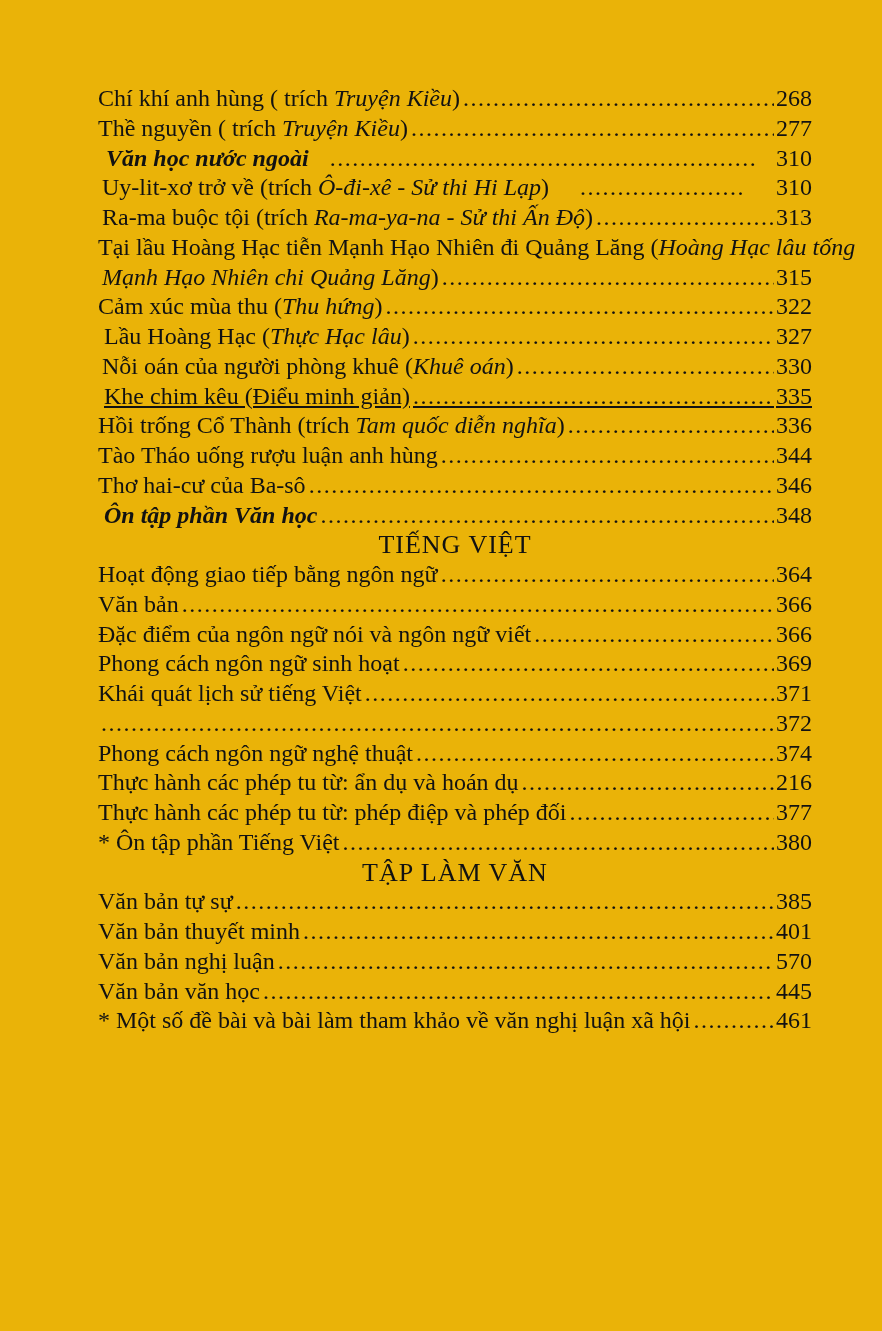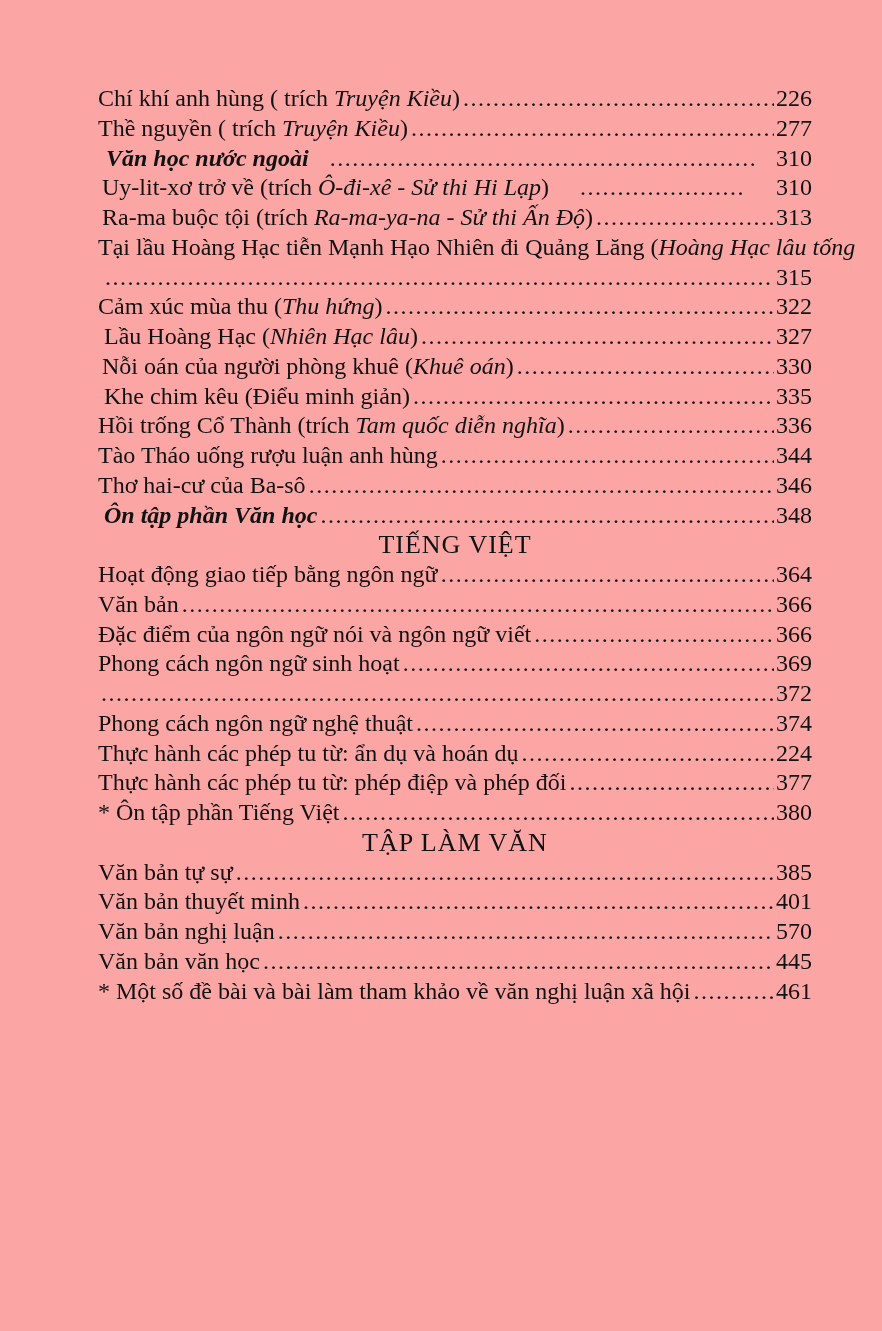--- a/index.html
+++ b/index.html
@@ -12,21 +12,21 @@
     height: 1331px;
     font-family: "Liberation Serif", serif;
     color: #121212;
     overflow: hidden;
   }
   .page {
     box-sizing: border-box;
     width: 882px;
     height: 1331px;
     padding: 84px 70px 0 98px;
-    background: #fca5a5;
+    background: #eab308;
   }
   .row {
     display: flex;
     align-items: baseline;
     height: 29.75px;
     line-height: 29.75px;
     font-size: 24px;
     white-space: pre;
   }
   .row.heading {
@@ -54,43 +54,44 @@
   }
   .pagenum {
     flex: 0 0 auto;
     text-align: right;
   }
 </style>
 </head>
 <body>
 
 <div class="page">
-    <div class="row entry"><span class="title"><span class="seg seg-normal">Chí khí anh hùng ( trích </span><span class="seg seg-italic">Truyện Kiều</span><span class="seg seg-normal">)</span></span><span class="leader"></span><span class="pagenum">226</span></div>
+    <div class="row entry"><span class="title"><span class="seg seg-normal">Chí khí anh hùng ( trích </span><span class="seg seg-italic">Truyện Kiều</span><span class="seg seg-normal">)</span></span><span class="leader"></span><span class="pagenum">268</span></div>
     <div class="row entry"><span class="title"><span class="seg seg-normal">Thề nguyền ( trích </span><span class="seg seg-italic">Truyện Kiều</span><span class="seg seg-normal">)</span></span><span class="leader"></span><span class="pagenum">277</span></div>
     <div class="row entry" style="padding-left: 8px; gap: 18px;"><span class="title"><span class="seg seg-bolditalic">Văn học nước ngoài</span></span><span class="leader"></span><span class="pagenum">310</span></div>
     <div class="row entry" style="padding-left: 4px; gap: 28px;"><span class="title"><span class="seg seg-normal">Uy-lit-xơ trở về (trích </span><span class="seg seg-italic">Ô-đi-xê - Sử thi Hi Lạp</span><span class="seg seg-normal">)</span></span><span class="leader"></span><span class="pagenum">310</span></div>
     <div class="row entry" style="padding-left: 4px;"><span class="title"><span class="seg seg-normal">Ra-ma buộc tội (trích </span><span class="seg seg-italic">Ra-ma-ya-na - Sử thi Ấn Độ</span><span class="seg seg-normal">)</span></span><span class="leader"></span><span class="pagenum">313</span></div>
     <div class="row entry"><span class="title"><span class="seg seg-normal">Tại lầu Hoàng Hạc tiễn Mạnh Hạo Nhiên đi Quảng Lăng (</span><span class="seg seg-italic">Hoàng Hạc lâu tống</span></span></div>
-    <div class="row entry" style="padding-left: 4px;"><span class="leader"></span><span class="pagenum">315</span></div>
+    <div class="row entry" style="padding-left: 4px;"><span class="title"><span class="seg seg-italic">Mạnh Hạo Nhiên chi Quảng Lăng</span><span class="seg seg-normal">)</span></span><span class="leader"></span><span class="pagenum">315</span></div>
     <div class="row entry"><span class="title"><span class="seg seg-normal">Cảm xúc mùa thu (</span><span class="seg seg-italic">Thu hứng</span><span class="seg seg-normal">)</span></span><span class="leader"></span><span class="pagenum">322</span></div>
-    <div class="row entry" style="padding-left: 6px;"><span class="title"><span class="seg seg-normal">Lầu Hoàng Hạc (</span><span class="seg seg-italic">Nhiên Hạc lâu</span><span class="seg seg-normal">)</span></span><span class="leader"></span><span class="pagenum">327</span></div>
+    <div class="row entry" style="padding-left: 6px;"><span class="title"><span class="seg seg-normal">Lầu Hoàng Hạc (</span><span class="seg seg-italic">Thực Hạc lâu</span><span class="seg seg-normal">)</span></span><span class="leader"></span><span class="pagenum">327</span></div>
     <div class="row entry" style="padding-left: 4px; justify-content: flex-end;"><span class="title"><span class="seg seg-normal">Nỗi oán của người phòng khuê (</span><span class="seg seg-italic">Khuê oán</span><span class="seg seg-normal">)</span></span><span class="leader"></span><span class="pagenum">330</span></div>
-    <div class="row entry" style="padding-left: 6px;"><span class="title"><span class="seg seg-normal">Khe chim kêu (Điểu minh giản)</span></span><span class="leader"></span><span class="pagenum">335</span></div>
+    <div class="row entry" style="padding-left: 6px; text-decoration: underline;"><span class="title"><span class="seg seg-normal">Khe chim kêu (Điểu minh giản)</span></span><span class="leader"></span><span class="pagenum">335</span></div>
     <div class="row entry"><span class="title"><span class="seg seg-normal">Hồi trống Cổ Thành (trích </span><span class="seg seg-italic">Tam quốc diễn nghĩa</span><span class="seg seg-normal">)</span></span><span class="leader"></span><span class="pagenum">336</span></div>
     <div class="row entry"><span class="title"><span class="seg seg-normal">Tào Tháo uống rượu luận anh hùng</span></span><span class="leader"></span><span class="pagenum">344</span></div>
     <div class="row entry"><span class="title"><span class="seg seg-normal">Thơ hai-cư của Ba-sô</span></span><span class="leader"></span><span class="pagenum">346</span></div>
     <div class="row entry" style="padding-left: 6px;"><span class="title"><span class="seg seg-bolditalic">Ôn tập phần Văn học</span></span><span class="leader"></span><span class="pagenum">348</span></div>
     <div class="row heading"><span>TIẾNG VIỆT</span></div>
     <div class="row entry"><span class="title"><span class="seg seg-normal">Hoạt động giao tiếp bằng ngôn ngữ</span></span><span class="leader"></span><span class="pagenum">364</span></div>
     <div class="row entry"><span class="title"><span class="seg seg-normal">Văn bản</span></span><span class="leader"></span><span class="pagenum">366</span></div>
     <div class="row entry"><span class="title"><span class="seg seg-normal">Đặc điểm của ngôn ngữ nói và ngôn ngữ viết</span></span><span class="leader"></span><span class="pagenum">366</span></div>
     <div class="row entry"><span class="title"><span class="seg seg-normal">Phong cách ngôn ngữ sinh hoạt</span></span><span class="leader"></span><span class="pagenum">369</span></div>
+    <div class="row entry"><span class="title"><span class="seg seg-normal">Khái quát lịch sử tiếng Việt</span></span><span class="leader"></span><span class="pagenum">371</span></div>
     <div class="row entry"><span class="leader"></span><span class="pagenum">372</span></div>
     <div class="row entry"><span class="title"><span class="seg seg-normal">Phong cách ngôn ngữ nghệ thuật</span></span><span class="leader"></span><span class="pagenum">374</span></div>
-    <div class="row entry"><span class="title"><span class="seg seg-normal">Thực hành các phép tu từ: ẩn dụ và hoán dụ</span></span><span class="leader"></span><span class="pagenum">224</span></div>
+    <div class="row entry"><span class="title"><span class="seg seg-normal">Thực hành các phép tu từ: ẩn dụ và hoán dụ</span></span><span class="leader"></span><span class="pagenum">216</span></div>
     <div class="row entry"><span class="title"><span class="seg seg-normal">Thực hành các phép tu từ: phép điệp và phép đối</span></span><span class="leader"></span><span class="pagenum">377</span></div>
     <div class="row entry"><span class="title"><span class="seg seg-normal">* Ôn tập phần Tiếng Việt</span></span><span class="leader"></span><span class="pagenum">380</span></div>
     <div class="row heading"><span>TẬP LÀM VĂN</span></div>
     <div class="row entry"><span class="title"><span class="seg seg-normal">Văn bản tự sự</span></span><span class="leader"></span><span class="pagenum">385</span></div>
     <div class="row entry"><span class="title"><span class="seg seg-normal">Văn bản thuyết minh</span></span><span class="leader"></span><span class="pagenum">401</span></div>
     <div class="row entry"><span class="title"><span class="seg seg-normal">Văn bản nghị luận</span></span><span class="leader"></span><span class="pagenum">570</span></div>
     <div class="row entry"><span class="title"><span class="seg seg-normal">Văn bản văn học</span></span><span class="leader"></span><span class="pagenum">445</span></div>
     <div class="row entry"><span class="title"><span class="seg seg-normal">* Một số đề bài và bài làm tham khảo về văn nghị luận xã hội</span></span><span class="leader"></span><span class="pagenum">461</span></div>
   </div>
 

